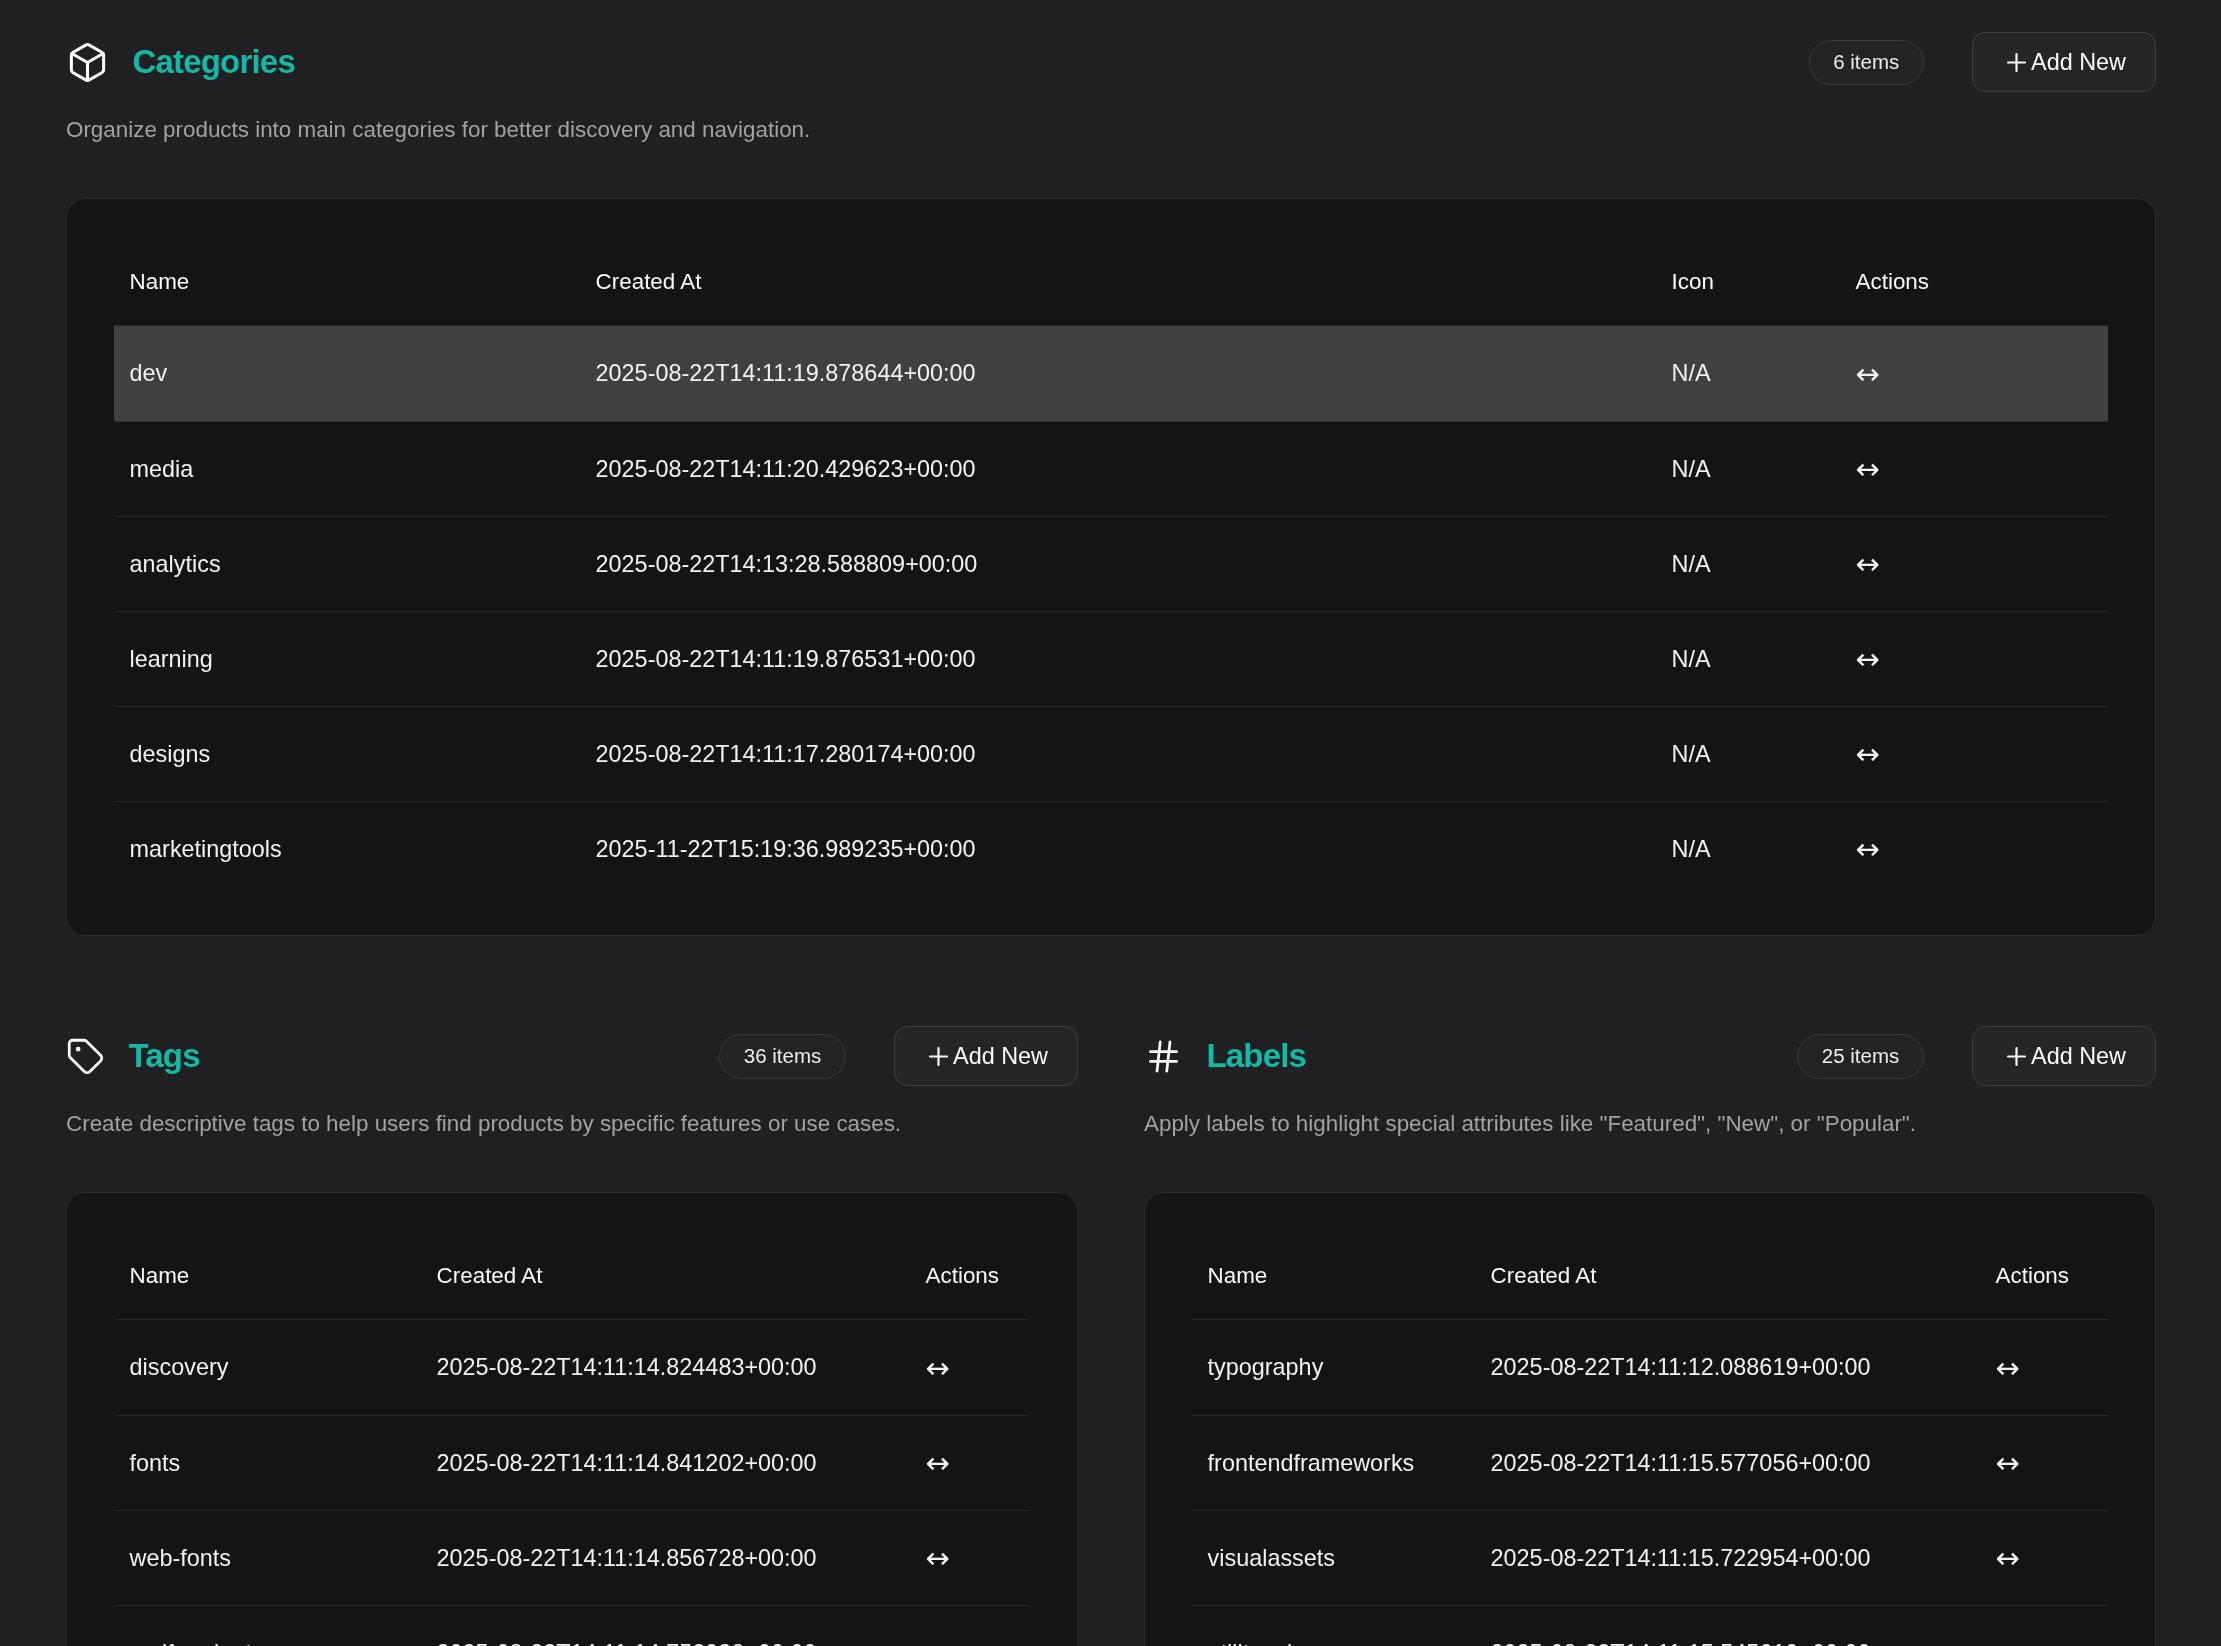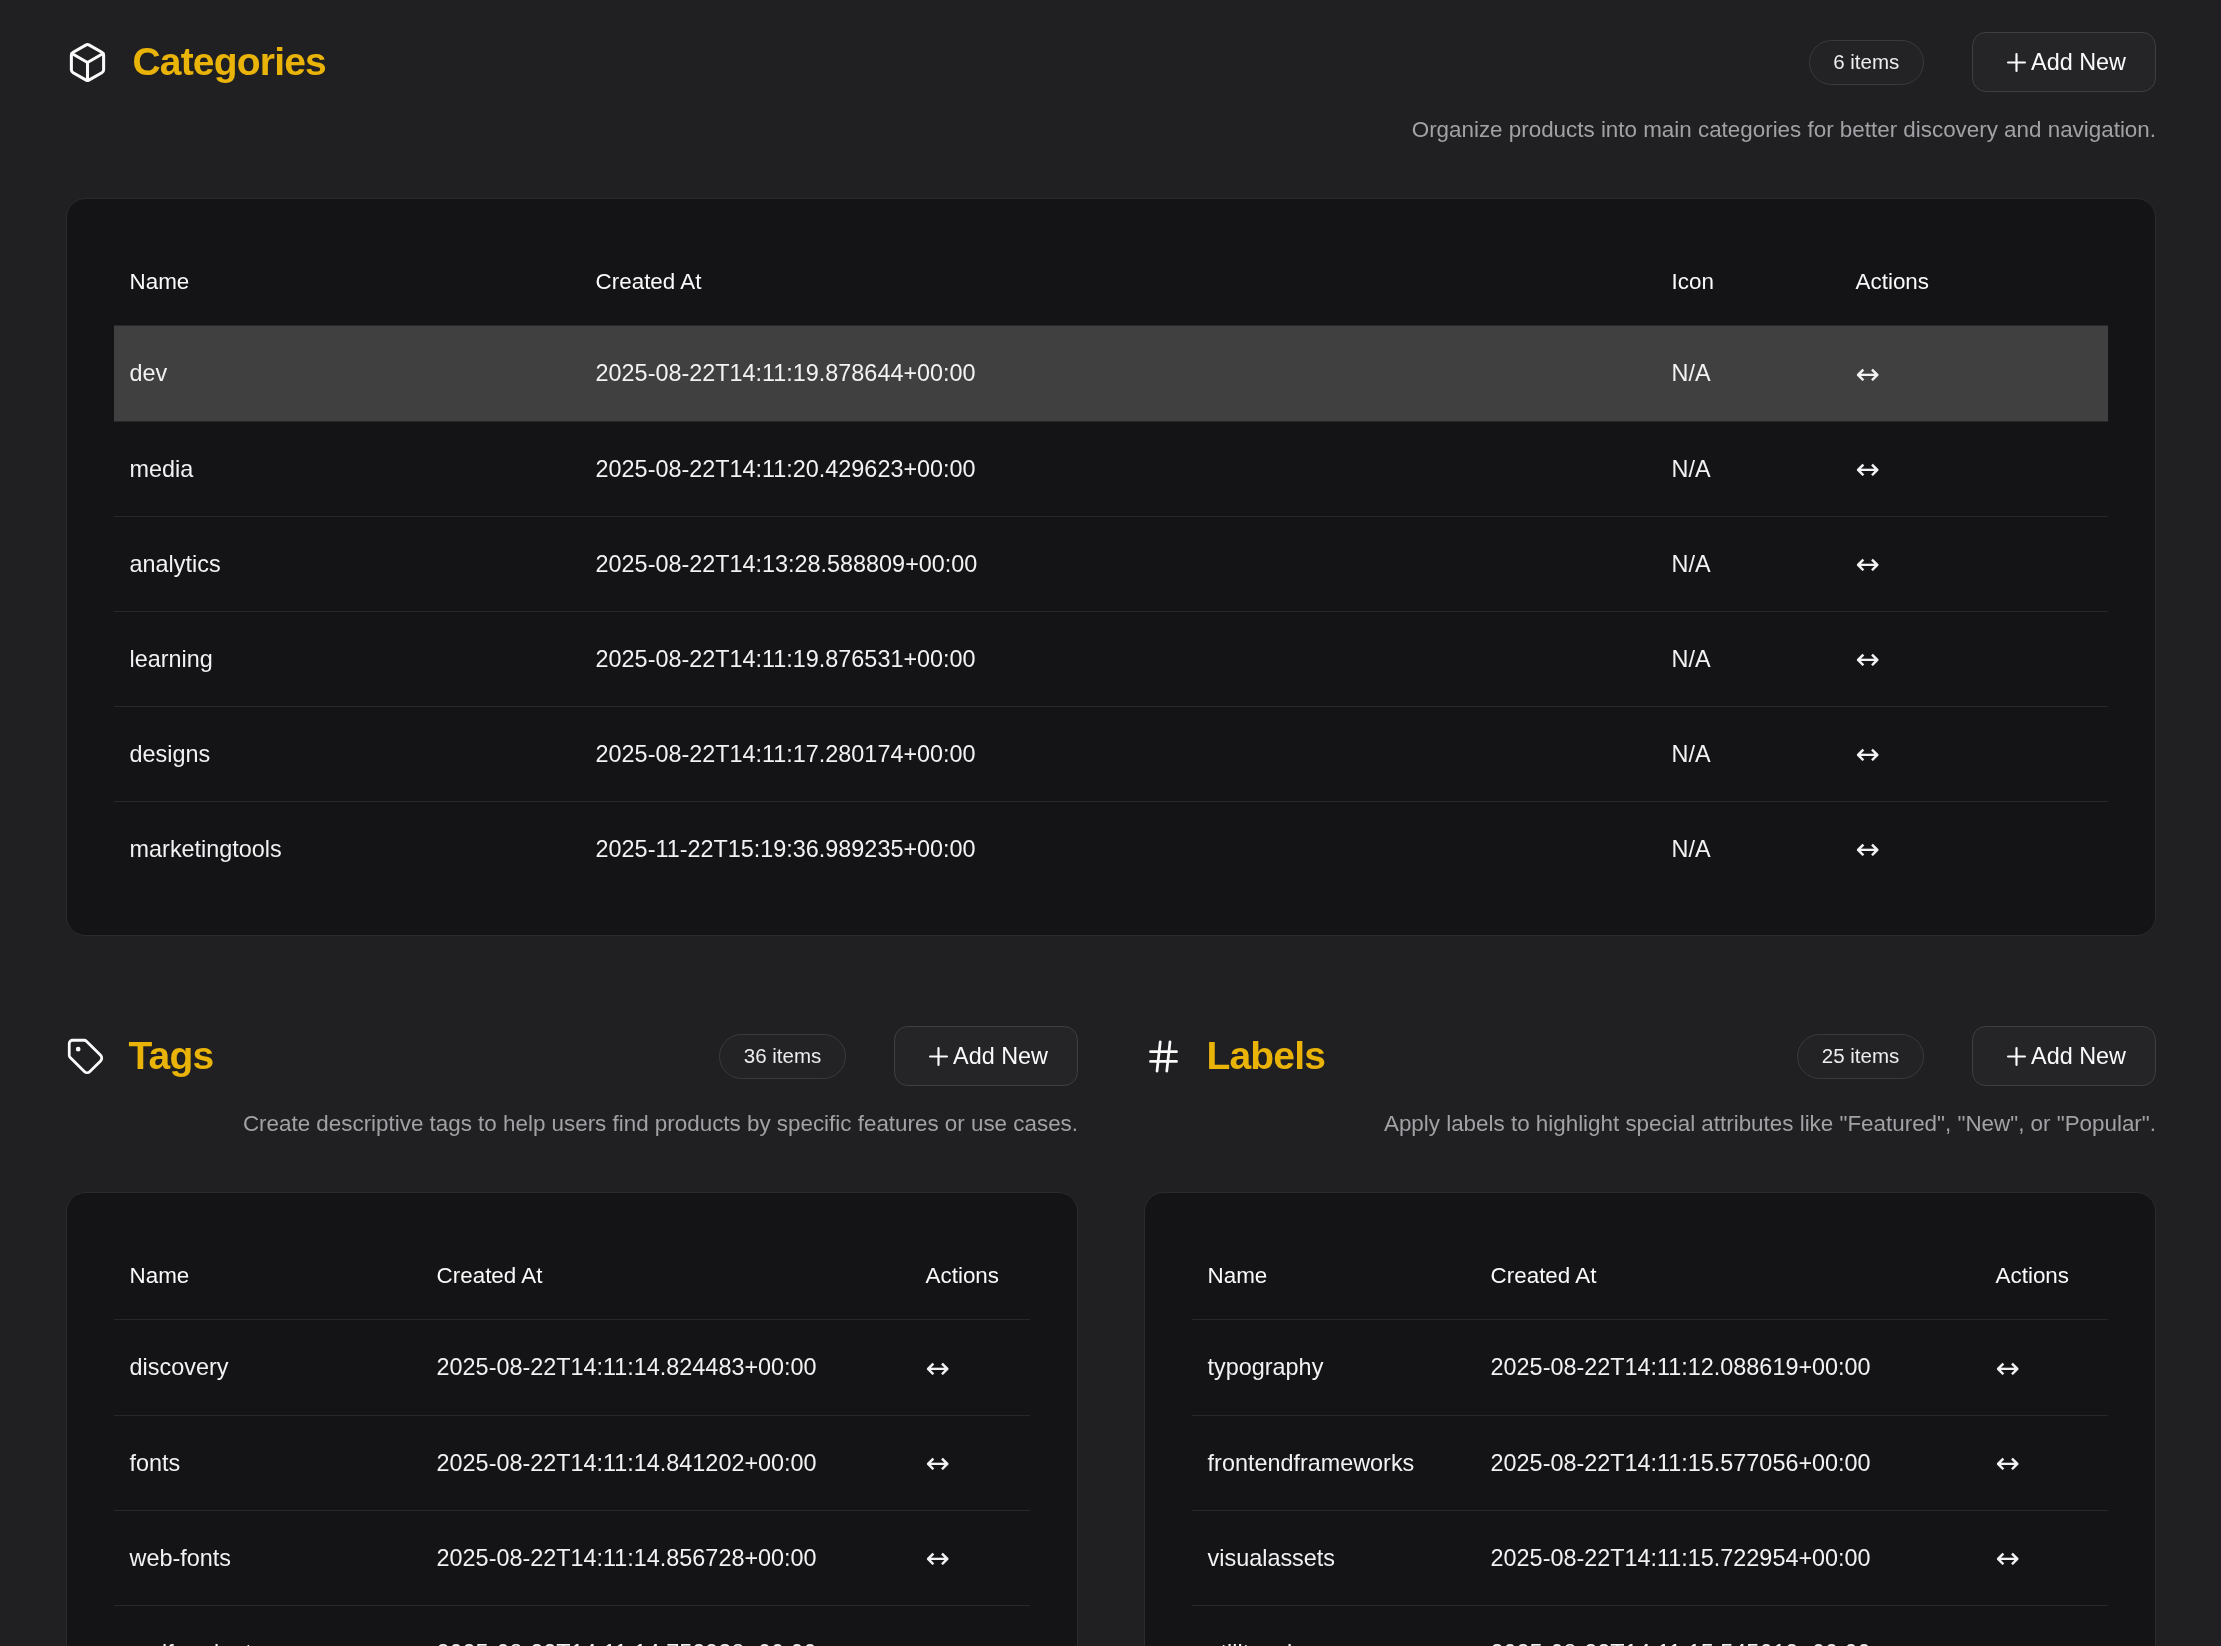--- a/index.html
+++ b/index.html
@@ -8,34 +8,34 @@
     width:2222px; height:1646px; overflow:hidden; position:relative;
     font-family:"Liberation Sans", sans-serif;
     color:#f5f5f6;
     padding:32px 66px 0 66px;
   }
 
   
   .section-head { display:flex; align-items:center; gap:23.4px; }
   .head-icon { display:flex; align-items:center; justify-content:center; color:#fafafa; }
   .head-icon svg { display:block; }
-  .h1 { font-size:39px; font-weight:700; letter-spacing:-0.8px; color:#eab308; }
+  .h1 { font-size:33px; font-weight:700; letter-spacing:-0.8px; color:#14b8a6; }
   .spacer { flex:1; }
   .pill {
     height:45px; padding:0 23.4px; display:flex; align-items:center;
     border:1px solid #3a3a3d; border-radius:974px;
     background:#232325; font-size:20.5px; color:#ededee; white-space:nowrap;
   }
   .btn {
     height:60px; padding:0 29px; display:flex; align-items:center; gap:0;
     border:1px solid #3f3f42; border-radius:13.7px; background:#252528;
     font-size:23.4px; font-weight:500; color:#fafafa; cursor:pointer; white-space:nowrap;
   }
   .btn svg { display:block; }
-  .desc { margin-top:25px; font-size:22.4px; line-height:26px; color:#a1a1a6;text-align:right; }
+  .desc { margin-top:25px; font-size:22.4px; line-height:26px; color:#a1a1a6; }
 
   
   .card {
     margin-top:55px; background:#141416; border:1px solid #2b2b2e;
     border-radius:19.5px; padding:39px 47px;
   }
   .thead, .trow { display:grid; align-items:center; }
   .thead { height:88px; font-size:22.4px; color:#fafafa; border-bottom:1px solid #28282b; }
   .trow { height:95px; font-size:23.4px; color:#f2f2f3; }
   .trow + .trow { border-top:1px solid #28282b; }

